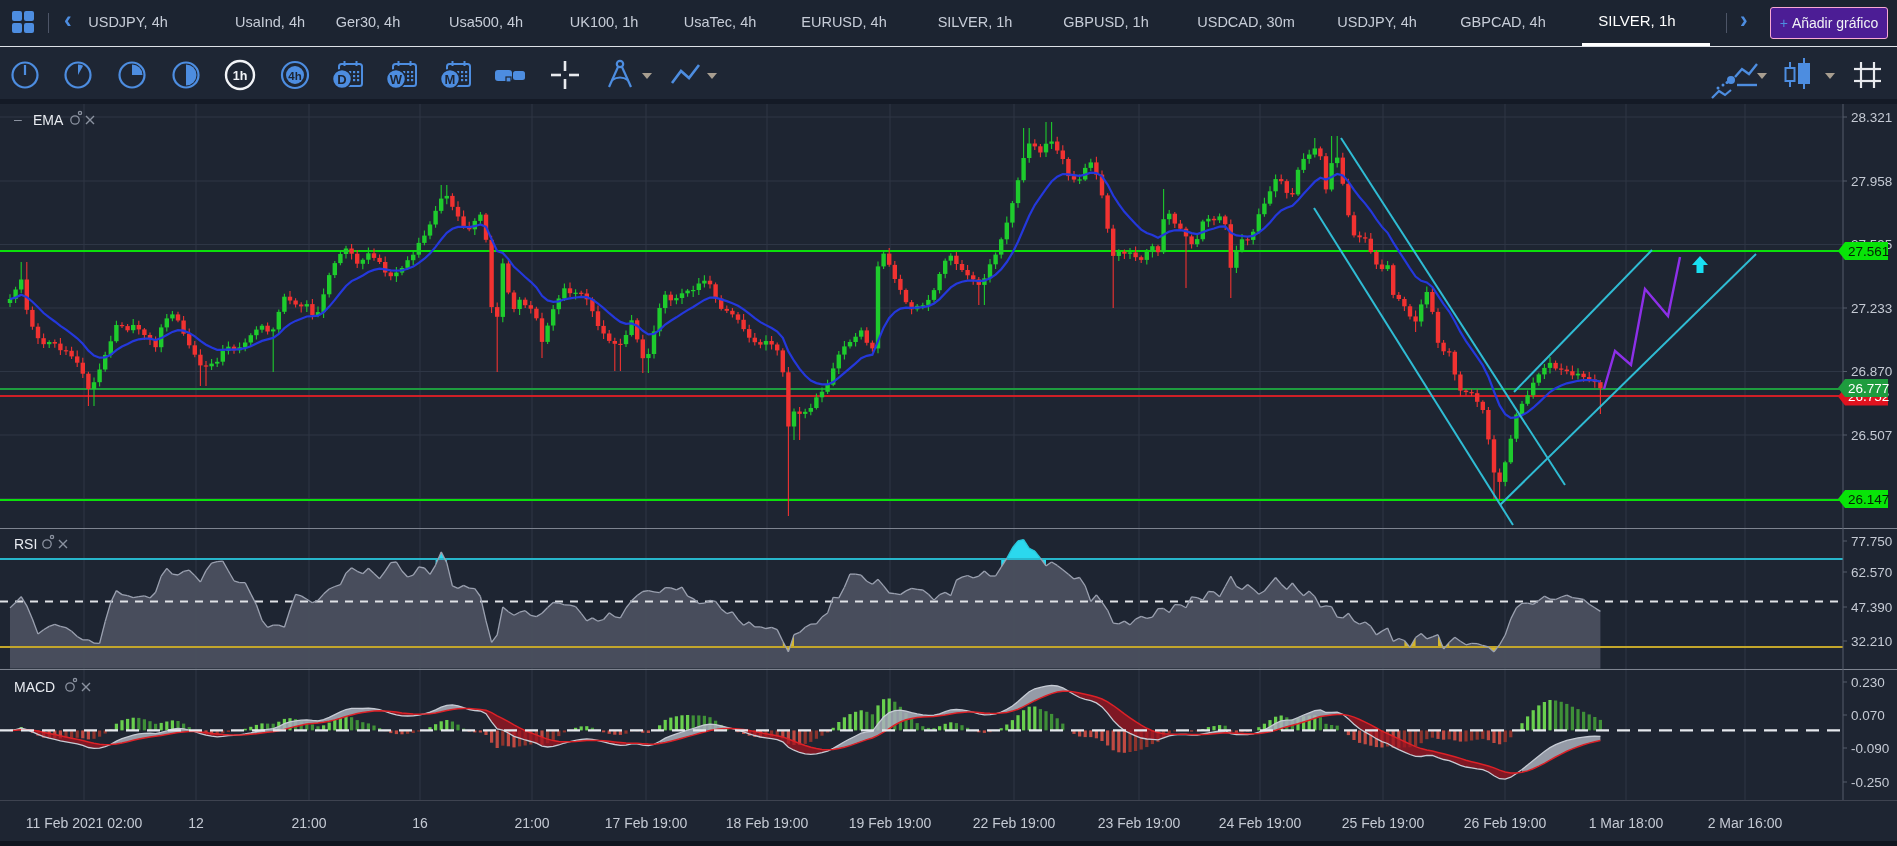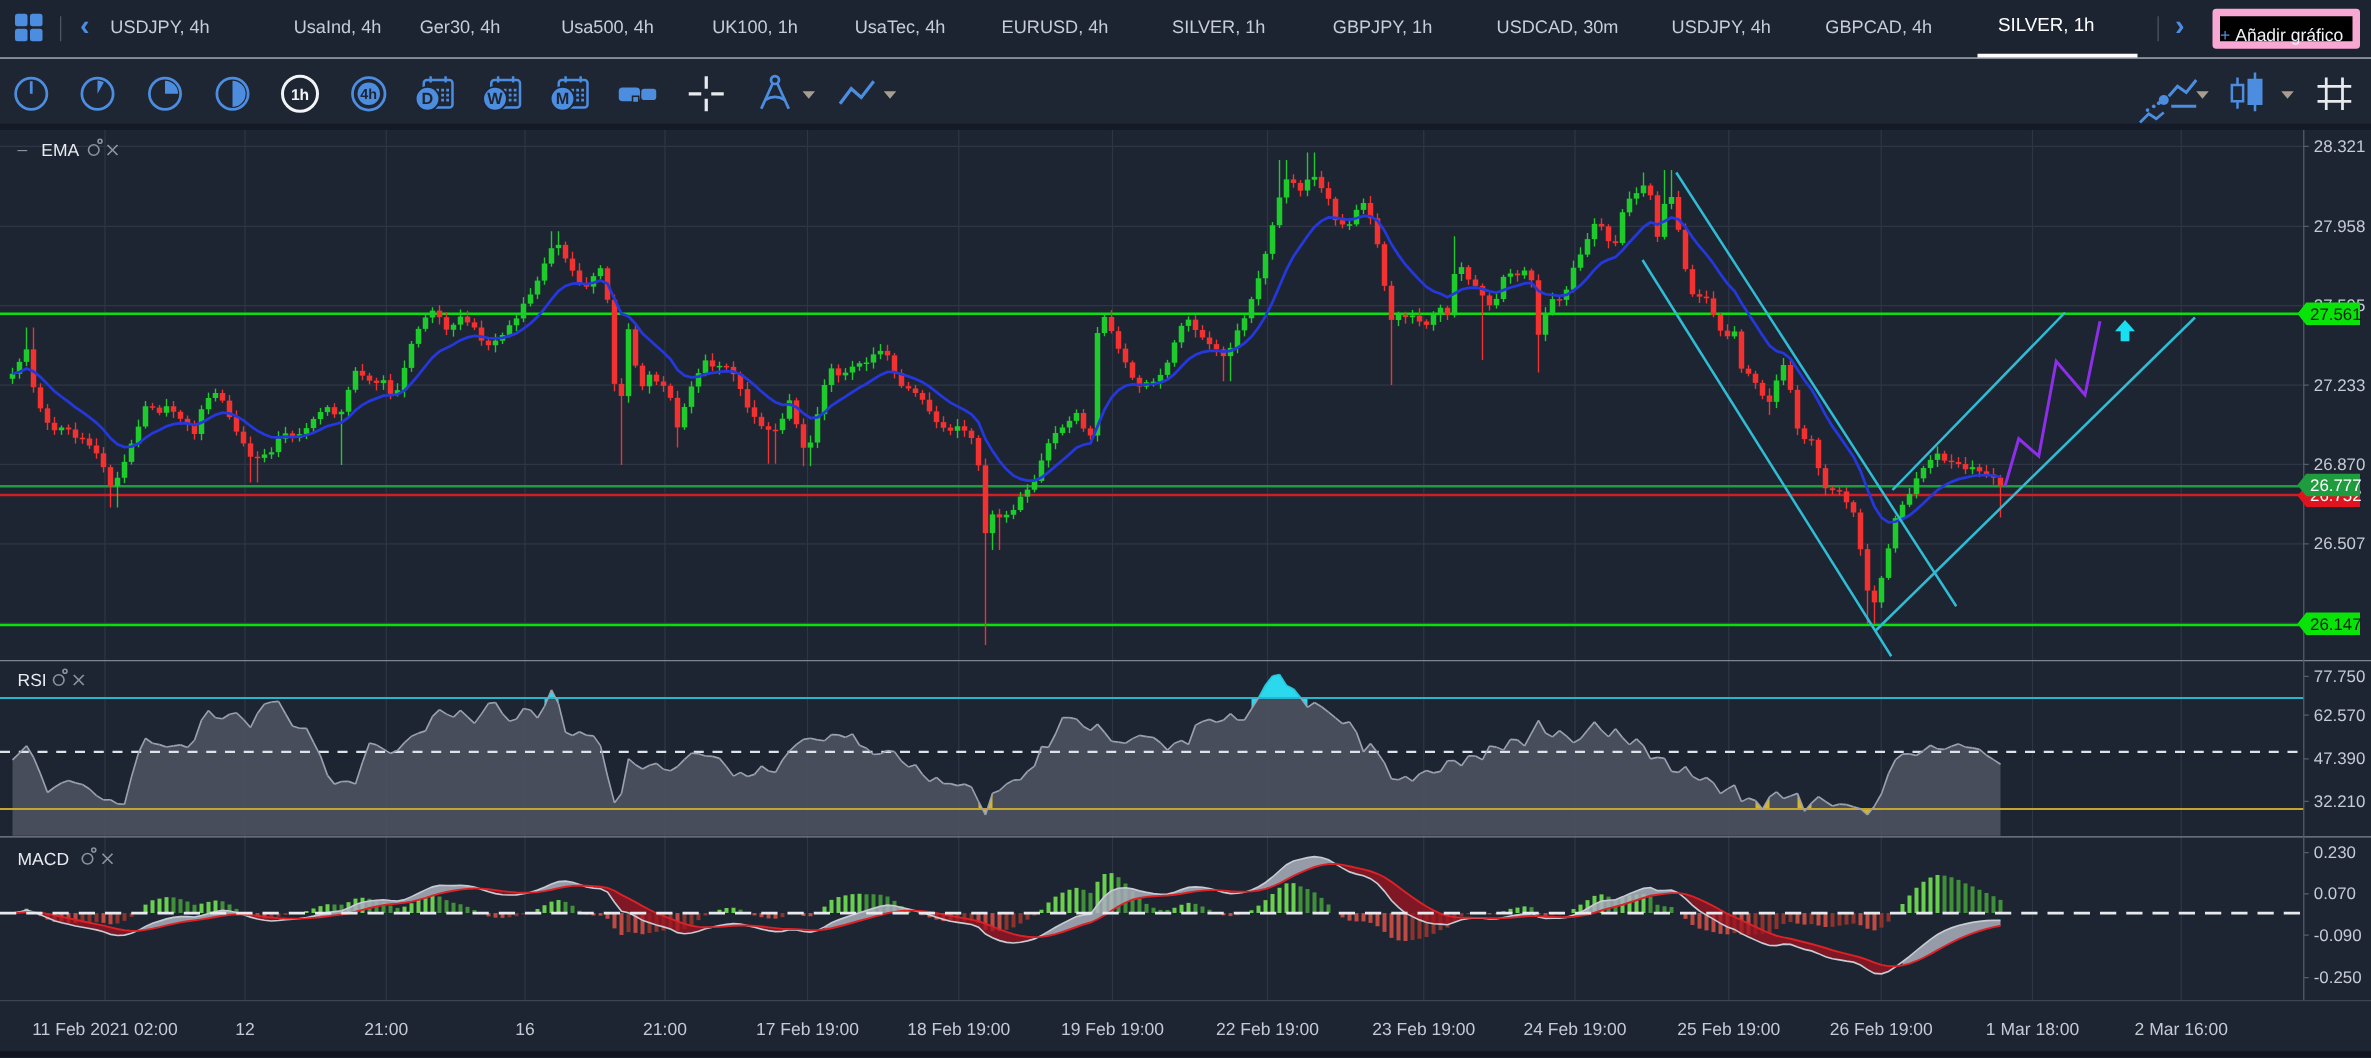--- a/index.html
+++ b/index.html
@@ -4,21 +4,21 @@
 body{width:1897px;height:846px;background:#1e2532;font-family:"Liberation Sans",sans-serif;overflow:hidden;position:relative}
 .tabbar{position:absolute;left:0;top:0;width:1897px;height:46px;background:#1c2431}
 .tbline{position:absolute;left:0;top:46px;width:1897px;height:1px;background:#dde1e7}
 .tab{position:absolute;top:14px;transform:translateX(-50%);color:#c7cdd8;font-size:14.5px;white-space:nowrap}
 .tab.active{color:#fff;font-size:15px;top:12px}
 .underline{position:absolute;left:1582px;top:42.5px;width:128px;height:3.5px;background:#fff;z-index:3}
 .gicon{position:absolute;left:12px;top:11px;width:24px;height:24px}
 .gicon div{position:absolute;width:10px;height:10px;background:#4d8de0;border-radius:2px}
 .vsep{position:absolute;top:13px;width:1px;height:20px;background:#4d5567}
 .chev{position:absolute;top:7px;color:#4d8de0;font-size:23px;font-weight:bold}
-.addbtn{position:absolute;left:1770px;top:7px;width:118px;height:32px;background:#000000;border:6px solid #f9a8d4;border-radius:3px;color:#f0f2f5;font-size:14px;line-height:30px;}
+.addbtn{position:absolute;left:1770px;top:7px;width:118px;height:32px;background:#4c1d95;border:1px solid #f9a8d4;border-radius:3px;color:#f0f2f5;font-size:14px;line-height:30px;text-align:center}
 .addbtn b{color:#4d8de0;font-weight:normal;margin-right:4px}
 .toolbar{position:absolute;left:0;top:47px;width:1897px;height:52px;background:#1e2634}
 .band{position:absolute;left:0;top:99px;width:1897px;height:5px;background:#141a26}
 .chart{position:absolute;left:0;top:104px;width:1897px;height:742px}
 </style></head>
 <body>
 <div class="tabbar">
 <div class="gicon">
       <div style="left:0;top:0"></div>
       <div style="left:12px;top:0"></div>
@@ -28,21 +28,21 @@
 <div class="vsep" style="left:48px"></div>
 <span class="chev" style="left:64px">‹</span>
 <span class="tab" style="left:128px">USDJPY, 4h</span>
     <span class="tab" style="left:270px">UsaInd, 4h</span>
     <span class="tab" style="left:368px">Ger30, 4h</span>
     <span class="tab" style="left:486px">Usa500, 4h</span>
     <span class="tab" style="left:604px">UK100, 1h</span>
     <span class="tab" style="left:720px">UsaTec, 4h</span>
     <span class="tab" style="left:844px">EURUSD, 4h</span>
     <span class="tab" style="left:975px">SILVER, 1h</span>
-    <span class="tab" style="left:1106px">GBPJPY, 1h</span>
+    <span class="tab" style="left:1106px">GBPUSD, 1h</span>
     <span class="tab" style="left:1246px">USDCAD, 30m</span>
     <span class="tab" style="left:1377px">USDJPY, 4h</span>
     <span class="tab" style="left:1503px">GBPCAD, 4h</span>
     <span class="tab active" style="left:1637px">SILVER, 1h</span>
 <div class="underline"></div>
 <div class="vsep" style="left:1726px"></div>
 <span class="chev" style="left:1740px">›</span>
 <div class="addbtn"><b>+</b>Añadir gráfico</div>
 </div>
 <div class="tbline"></div>

